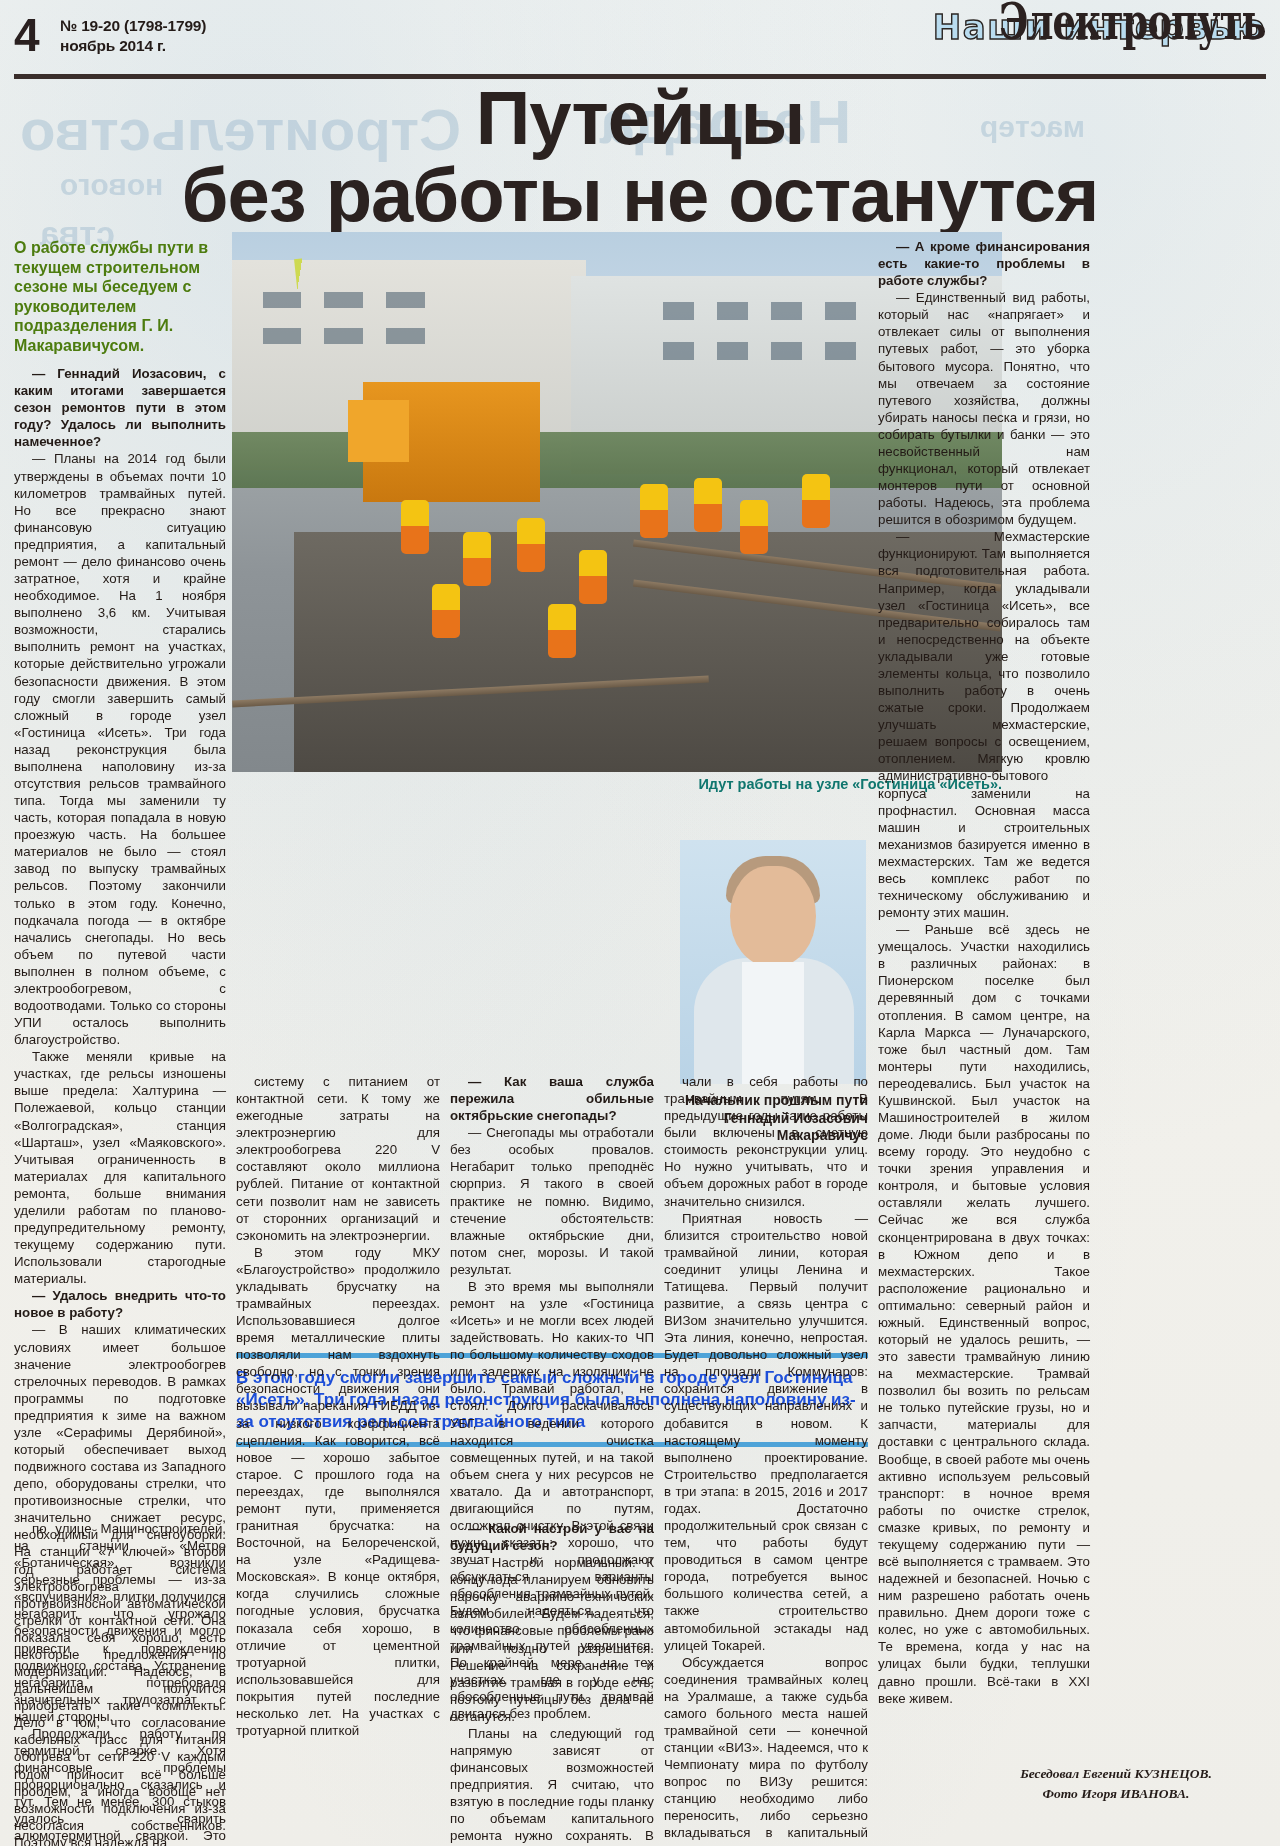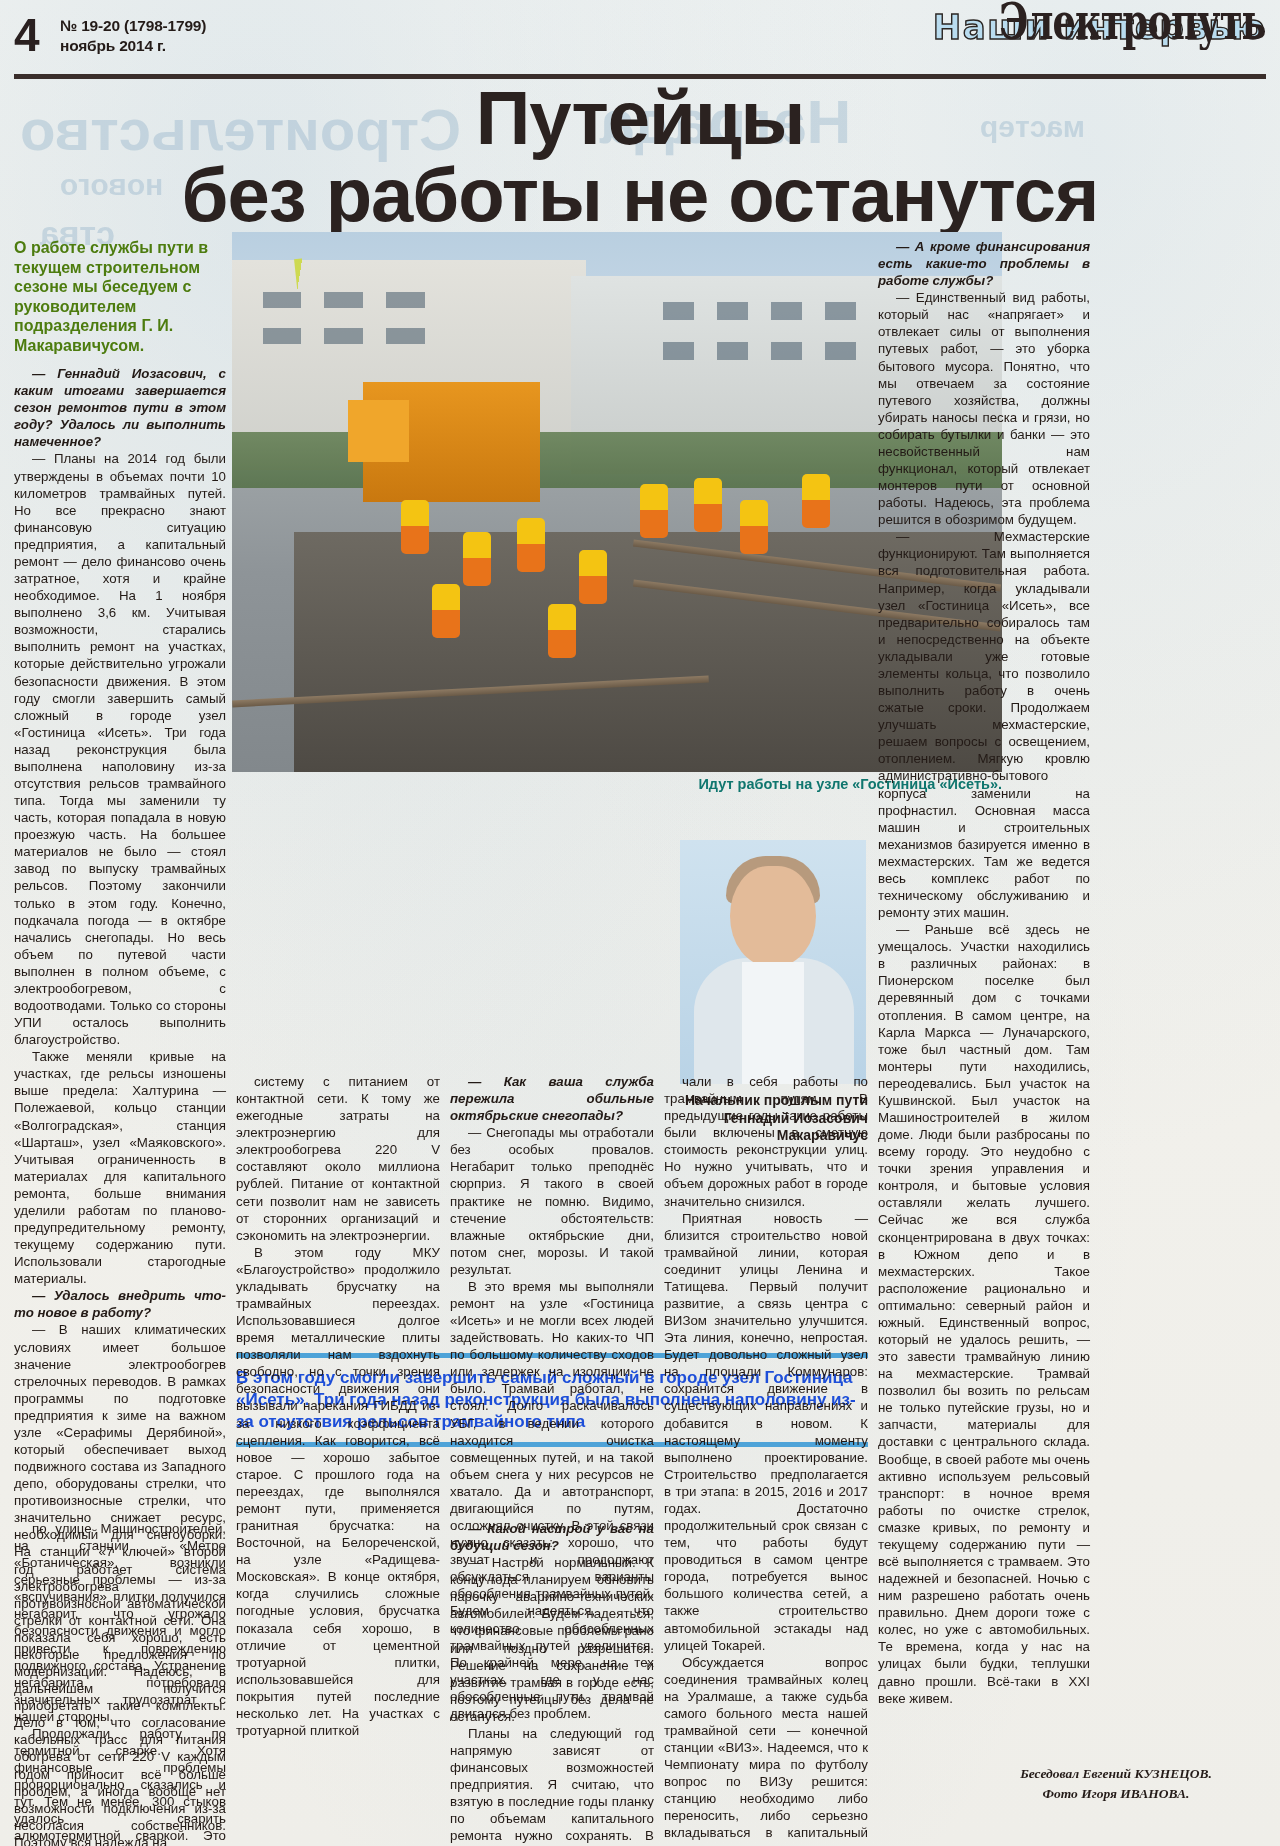--- a/index.html
+++ b/index.html
@@ -79,21 +79,21 @@
     color:#2b2220;
     line-height:.96;
     font-family:"Liberation Sans", sans-serif;
   }
   .headline .l1{display:block;font-size:76px;letter-spacing:-1px;}
   .headline .l2{display:block;font-size:76px;letter-spacing:-1px;margin-top:4px;}
 
   
   .col{position:absolute;font-size:13.3px;line-height:1.285;text-align:justify;}
   .col p{margin:0;text-indent:18px;}
-  .q{font-style:italic;font-weight:bold;}
+  .q{font-weight:bold;}
   .q::before{content:"";}
 
   #col1{left:14px;top:238px;width:212px;}
   #col2{left:236px;top:1073px;width:204px;}
   #col3{left:450px;top:1073px;width:204px;}
   #col4{left:664px;top:1073px;width:204px;}
   #col5{left:878px;top:238px;width:212px;}
 
   #colA{left:14px;top:1520px;width:212px;}
   #colC{left:450px;top:1520px;width:204px;}

